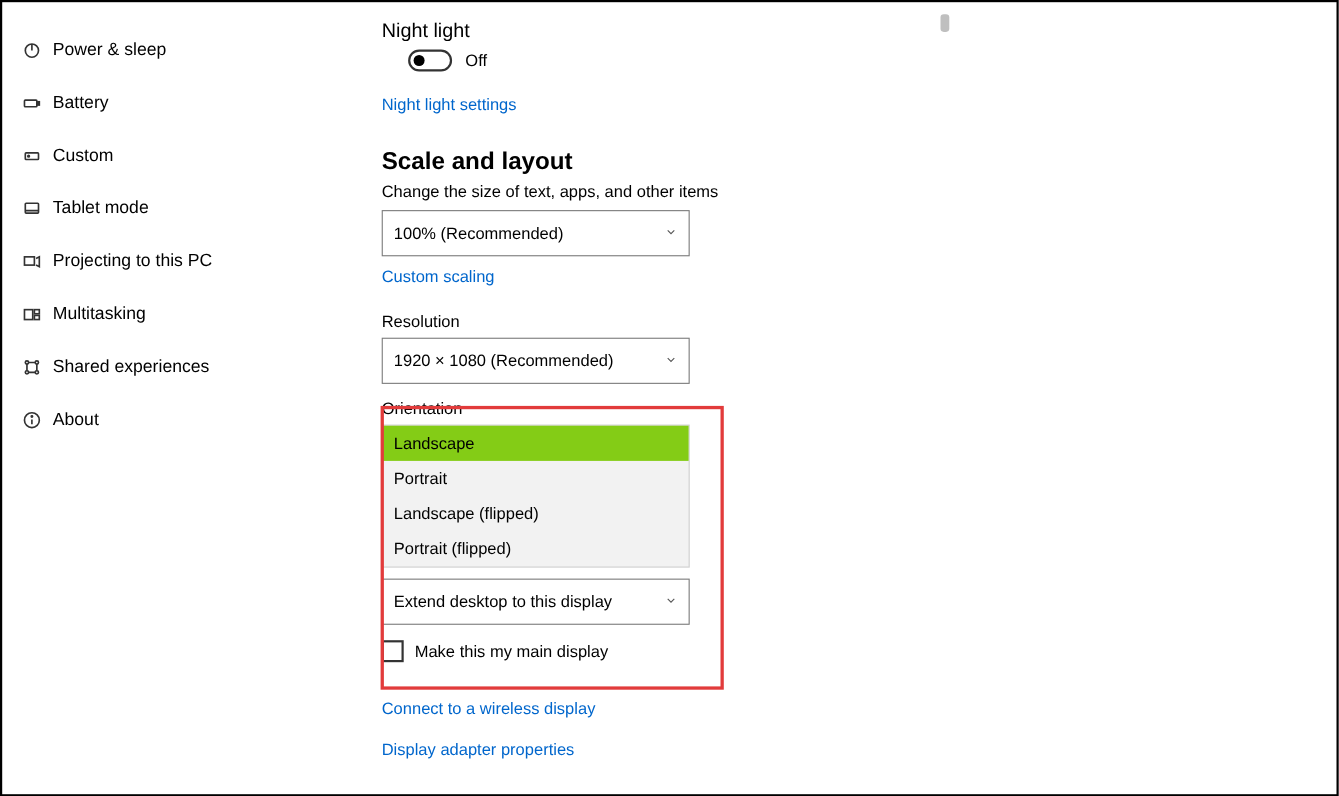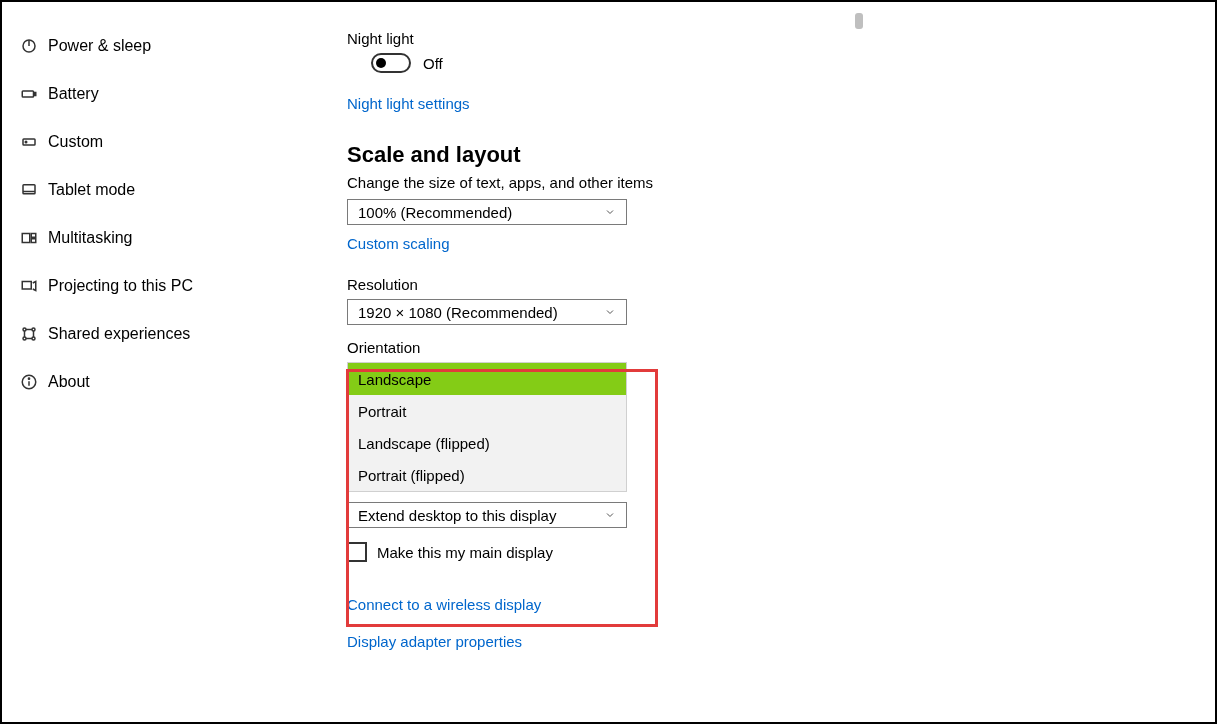--- a/index.html
+++ b/index.html
@@ -4,28 +4,28 @@
 <style>
   * { box-sizing: border-box; margin: 0; padding: 0; }
   body { font-family: "Segoe UI", Tahoma, sans-serif; font-size: 15px; color: #000; background: #fff; width: 1217px; height: 724px; position: relative; border: 2px solid #000; overflow: hidden; }
   .sidebar { position: absolute; left: 0; top: 20px; width: 300px; padding-left: 18px; }
   .sidebar-item { display: flex; align-items: center; height: 48px; cursor: pointer; }
   .sidebar-item .icon { width: 28px; display: flex; align-items: center; justify-content: flex-start; }
   .sidebar-item .icon svg { width: 18px; height: 18px; }
   .sidebar-item .label { font-size: 16px; }
   .content { position: absolute; left: 345px; top: 6px; width: 700px; }
   .scroll-thumb { position: absolute; left: 508px; top: 5px; width: 8px; height: 16px; background: #bfbfbf; border-radius: 3px; }
-  .section-label { font-size: 15px; margin-top: 22px; margin-bottom: 4px; }
+  .section-label { font-size: 18px; margin-top: 10px; margin-bottom: 4px; }
   .section-heading { font-size: 22px; font-weight: 700; margin-top: 20px; margin-bottom: 4px; }
   .toggle-row { display: flex; align-items: center; gap: 12px; margin-top: 6px; margin-bottom: 12px; padding-left: 24px; }
   .toggle { width: 40px; height: 20px; border: 2px solid #333; border-radius: 10px; position: relative; }
   .toggle .knob { width: 10px; height: 10px; background: #000; border-radius: 50%; position: absolute; left: 3px; top: 3px; }
   .link { color: #0066cc; cursor: pointer; margin-top: 10px; margin-bottom: 10px; display: inline-block; font-size: 15px; }
   .desc { font-size: 15px; margin-top: 6px; margin-bottom: 8px; }
-  .select { width: 280px; height: 26px; border: 1px solid #7a7a7a; display: flex; align-items: center; justify-content: space-between; padding: 0 10px; cursor: pointer; background: #fff; }
+  .select { width: 280px; height: 42px; border: 1px solid #7a7a7a; display: flex; align-items: center; justify-content: space-between; padding: 0 10px; cursor: pointer; background: #fff; }
   .select .chev svg { width: 12px; height: 12px; }
   .dropdown-open { width: 280px; background: #f2f2f2; border: 1px solid #d0d0d0; }
   .dropdown-open .opt { height: 32px; display: flex; align-items: center; padding: 0 10px; cursor: pointer; }
   .dropdown-open .opt.sel { background: #84cc16; }
   .chk-row { display: flex; align-items: center; gap: 10px; margin-top: 14px; }
   .chk { width: 20px; height: 20px; border: 2px solid #333; }
   .highlight-box { position: absolute; border: 3px solid #e23b3b; pointer-events: none; }
   #hl { left: 344px; top: 367px; width: 312px; height: 258px; }
   .field-label { font-size: 15px; margin-top: 14px; margin-bottom: 6px; }
 </style>
@@ -65,35 +65,35 @@
         <svg viewBox="0 0 24 24" fill="none" stroke="#333" stroke-width="2">
           <rect x="4" y="5" width="16" height="12" rx="1"></rect>
           <line x1="4" y1="14" x2="20" y2="14"></line>
         </svg>
       </span>
     <span class="label">Tablet mode</span>
   </div>
   <div class="sidebar-item">
     <span class="icon">
         <svg viewBox="0 0 24 24" fill="none" stroke="#333" stroke-width="2">
+          <rect x="3" y="6" width="12" height="10"></rect>
+          <path d="M17 8 L21 6 L21 18 L17 16"></path>
+        </svg>
+      </span>
+    <span class="label">Projecting to this PC</span>
+  </div>
+  <div class="sidebar-item">
+    <span class="icon">
+        <svg viewBox="0 0 24 24" fill="none" stroke="#333" stroke-width="2">
           <rect x="3" y="6" width="10" height="12"></rect>
           <rect x="15" y="6" width="6" height="5"></rect>
           <rect x="15" y="13" width="6" height="5"></rect>
         </svg>
       </span>
     <span class="label">Multitasking</span>
-  </div>
-  <div class="sidebar-item">
-    <span class="icon">
-        <svg viewBox="0 0 24 24" fill="none" stroke="#333" stroke-width="2">
-          <rect x="3" y="6" width="12" height="10"></rect>
-          <path d="M17 8 L21 6 L21 18 L17 16"></path>
-        </svg>
-      </span>
-    <span class="label">Projecting to this PC</span>
   </div>
   <div class="sidebar-item">
     <span class="icon">
         <svg viewBox="0 0 24 24" fill="none" stroke="#333" stroke-width="2">
           <circle cx="6" cy="6" r="2"></circle>
           <circle cx="18" cy="6" r="2"></circle>
           <circle cx="6" cy="18" r="2"></circle>
           <circle cx="18" cy="18" r="2"></circle>
           <line x1="8" y1="6" x2="16" y2="6"></line>
           <line x1="8" y1="18" x2="16" y2="18"></line>

